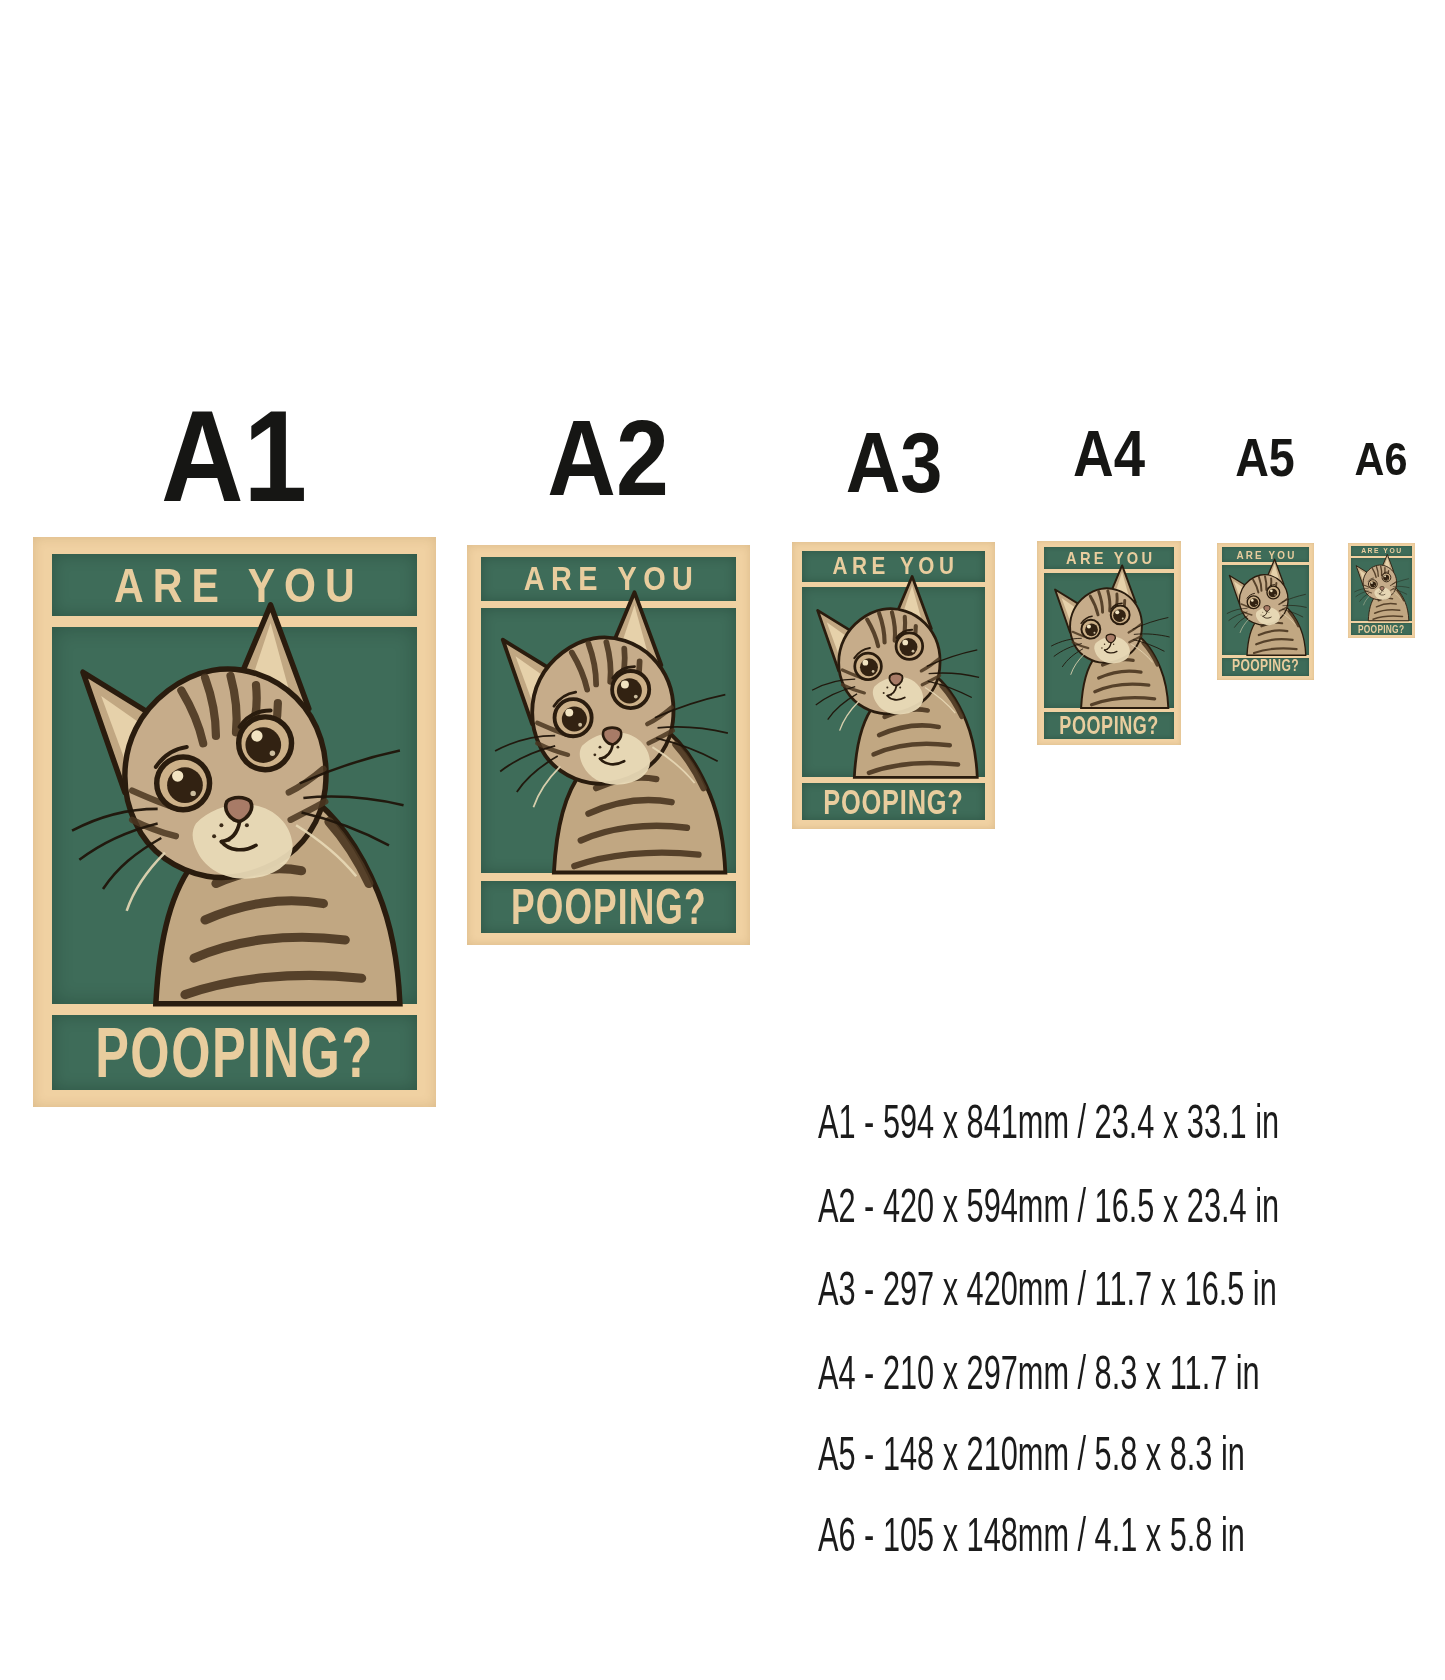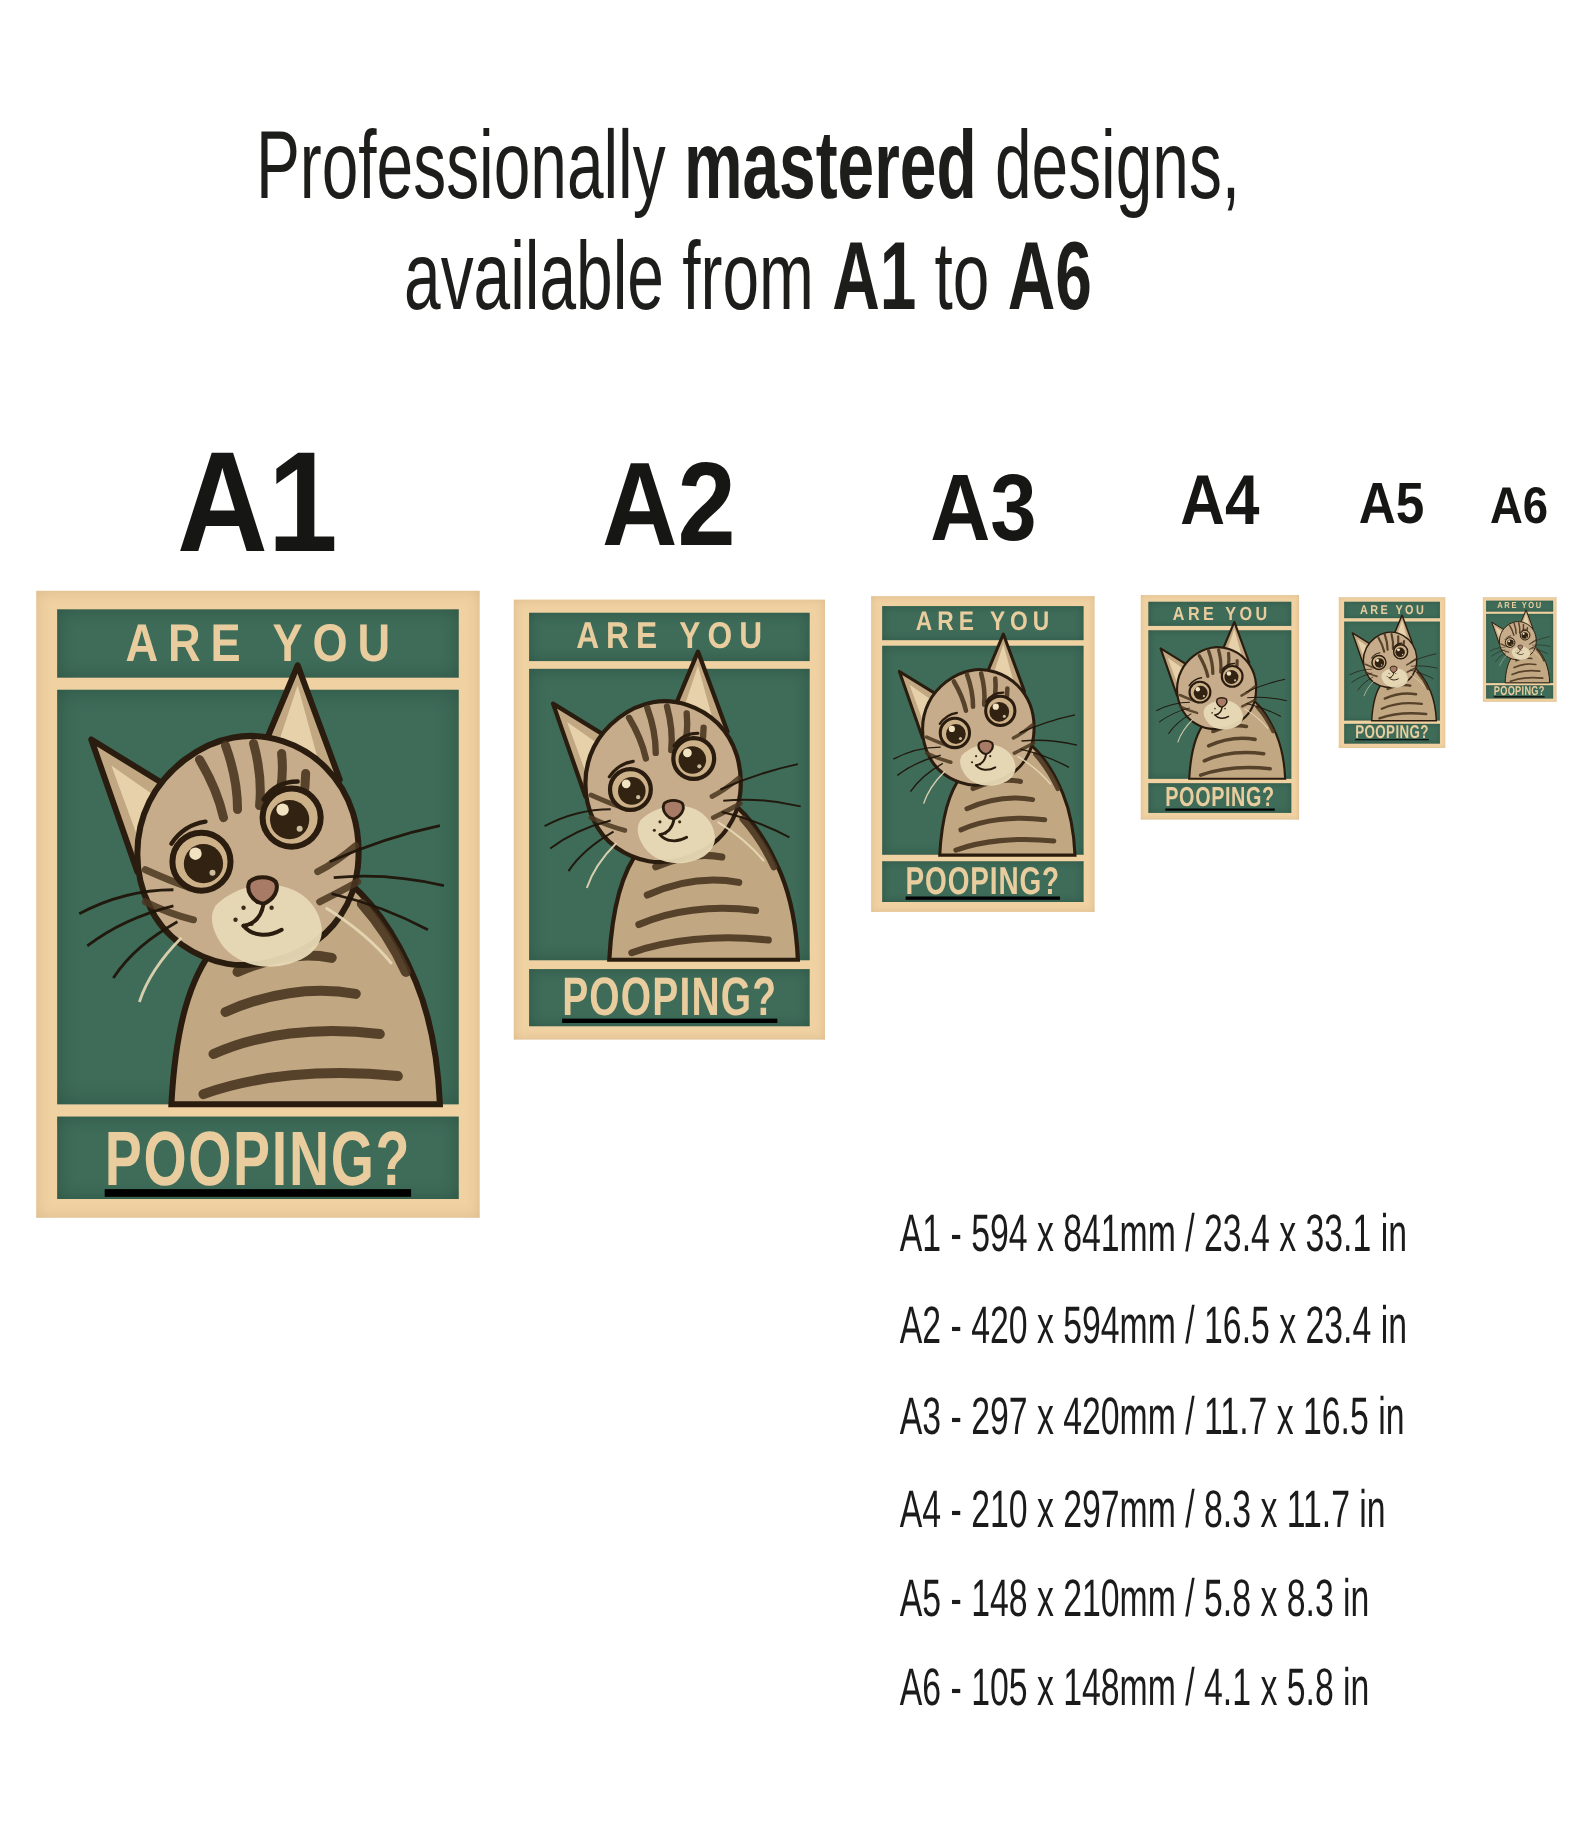--- a/index.html
+++ b/index.html
@@ -16,21 +16,21 @@
   .size-label{position:absolute;font-weight:700;color:#161614;line-height:1;white-space:nowrap;
               transform:translateX(-50%) scaleX(0.88);transform-origin:center;}
 
   
   .poster{position:absolute;box-sizing:border-box;background:#f0d1a2;
           display:flex;flex-direction:column;padding:4.2em 4.8em;
           box-shadow:inset 0 0 3em rgba(120,85,30,0.18);}
   .p-band{background:#3e6c59;display:flex;align-items:center;justify-content:center;
           box-shadow:inset 0 0 4em rgba(0,20,10,0.25);}
   .p-band.p-top{height:15.5em;margin-bottom:2.7em;}
-  .p-band.p-bottom{height:18.6em;margin-top:2.7em;text-decoration:underline;}
+  .p-band.p-bottom{height:18.6em;margin-top:2.7em;}
   .p-cat{flex:1;background:#3e6c59;position:relative;
          box-shadow:inset 0 0 5em rgba(0,20,10,0.25);}
   .cat-svg{position:absolute;left:0;bottom:0;width:100%;height:114%;overflow:visible;}
   .p-top-text{display:block;color:#e9cd9e;font-weight:700;font-size:12em;line-height:1;
               letter-spacing:0.22em;padding-left:0.2em;white-space:nowrap;
               transform:scaleX(0.85);transform-origin:center;}
   .p-bottom-text{display:block;color:#e9cd9e;font-weight:700;font-size:17.4em;line-height:1;
               letter-spacing:0.03em;white-space:nowrap;
               transform:scaleX(0.72);transform-origin:center;}
 
@@ -109,24 +109,20 @@
       <g stroke="#e8d9b6" stroke-width="1.4" fill="none" opacity="0.9">
         <path d="M62,127 C52,137 45,147 41,159"></path>
         <path d="M134,112 C147,120 158,129 167,140"></path>
       </g>
     </g>
   </defs>
 </svg>
 
 <div class="canvas">
 
-  <div class="title">
-    <span class="title-line"><span>Professionally</span> <b>mastered</b> <span>designs,</span></span>
-    <span class="title-line"><span>available from</span> <b>A1</b> <span>to</span> <b>A6</b></span>
-  </div>
 
   <div class="size-label" style="left:234px;top:391px;font-size:130px;">A1</div>
   <div class="size-label" style="left:608px;top:404px;font-size:108px;">A2</div>
   <div class="size-label" style="left:894px;top:419px;font-size:86px;">A3</div>
   <div class="size-label" style="left:1109px;top:422px;font-size:64px;">A4</div>
   <div class="size-label" style="left:1265px;top:431px;font-size:53px;">A5</div>
   <div class="size-label" style="left:1381px;top:435px;font-size:47px;">A6</div>
 
   <div class="poster" style="left:33px;top:537px;width:403px;height:570px;font-size:4.03px;">
     <div class="p-band p-top">

